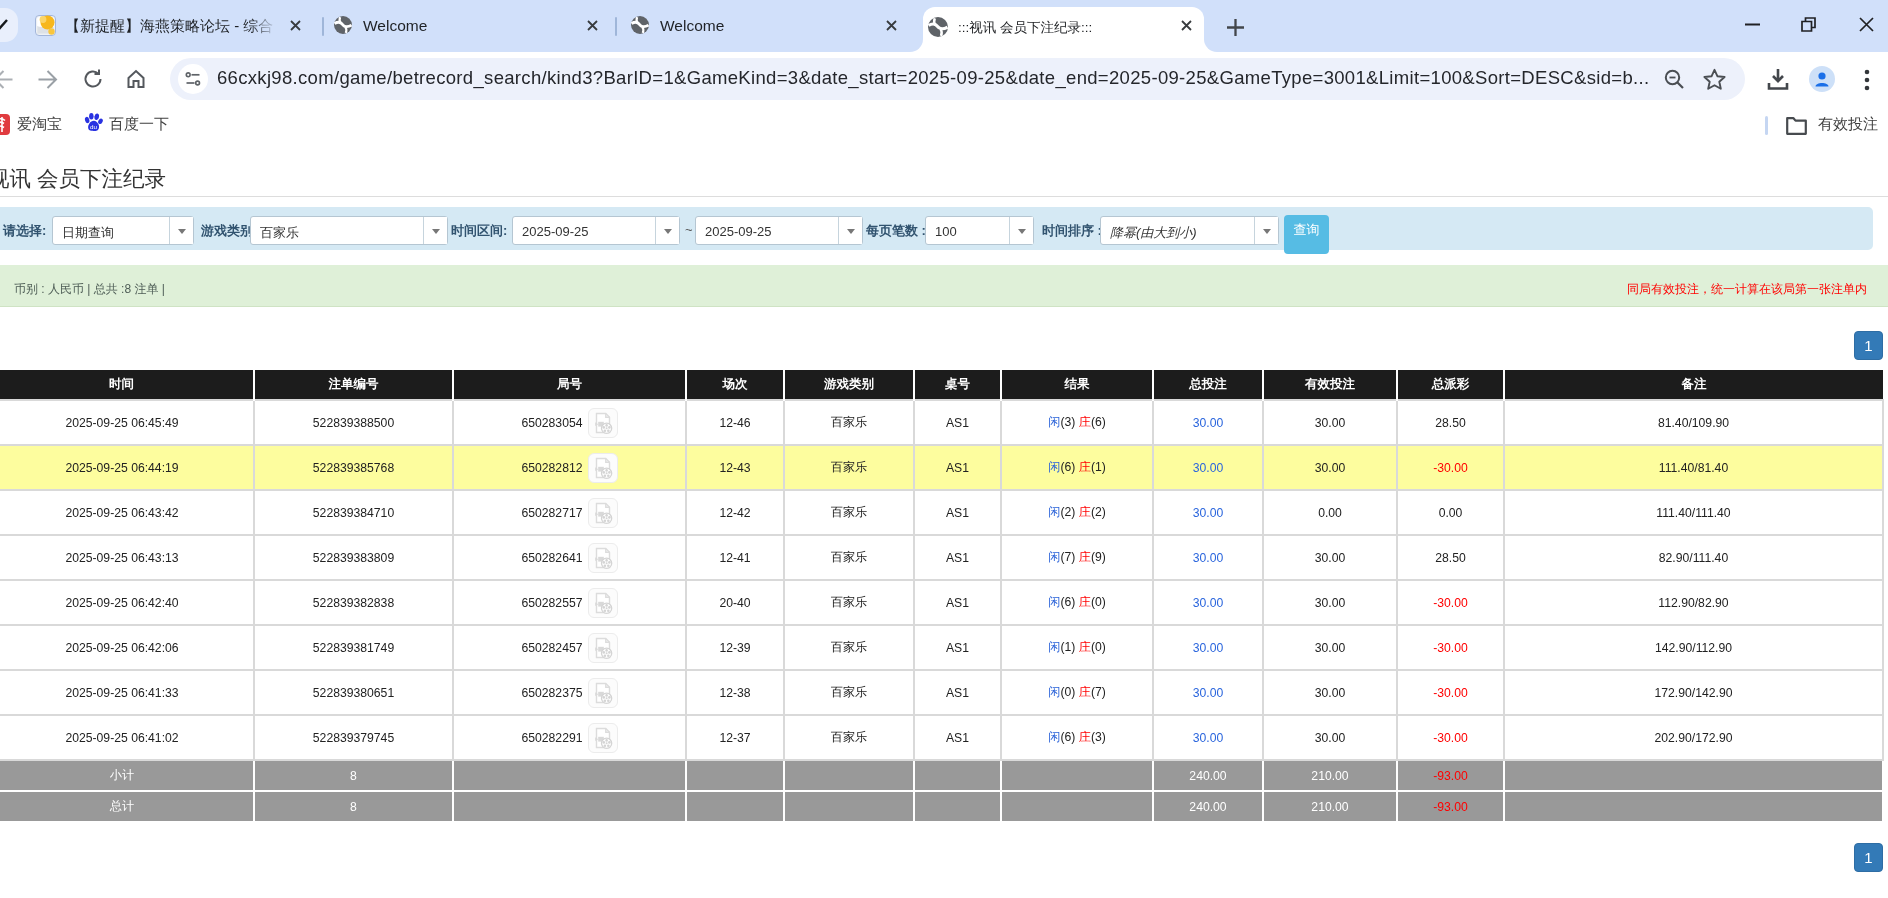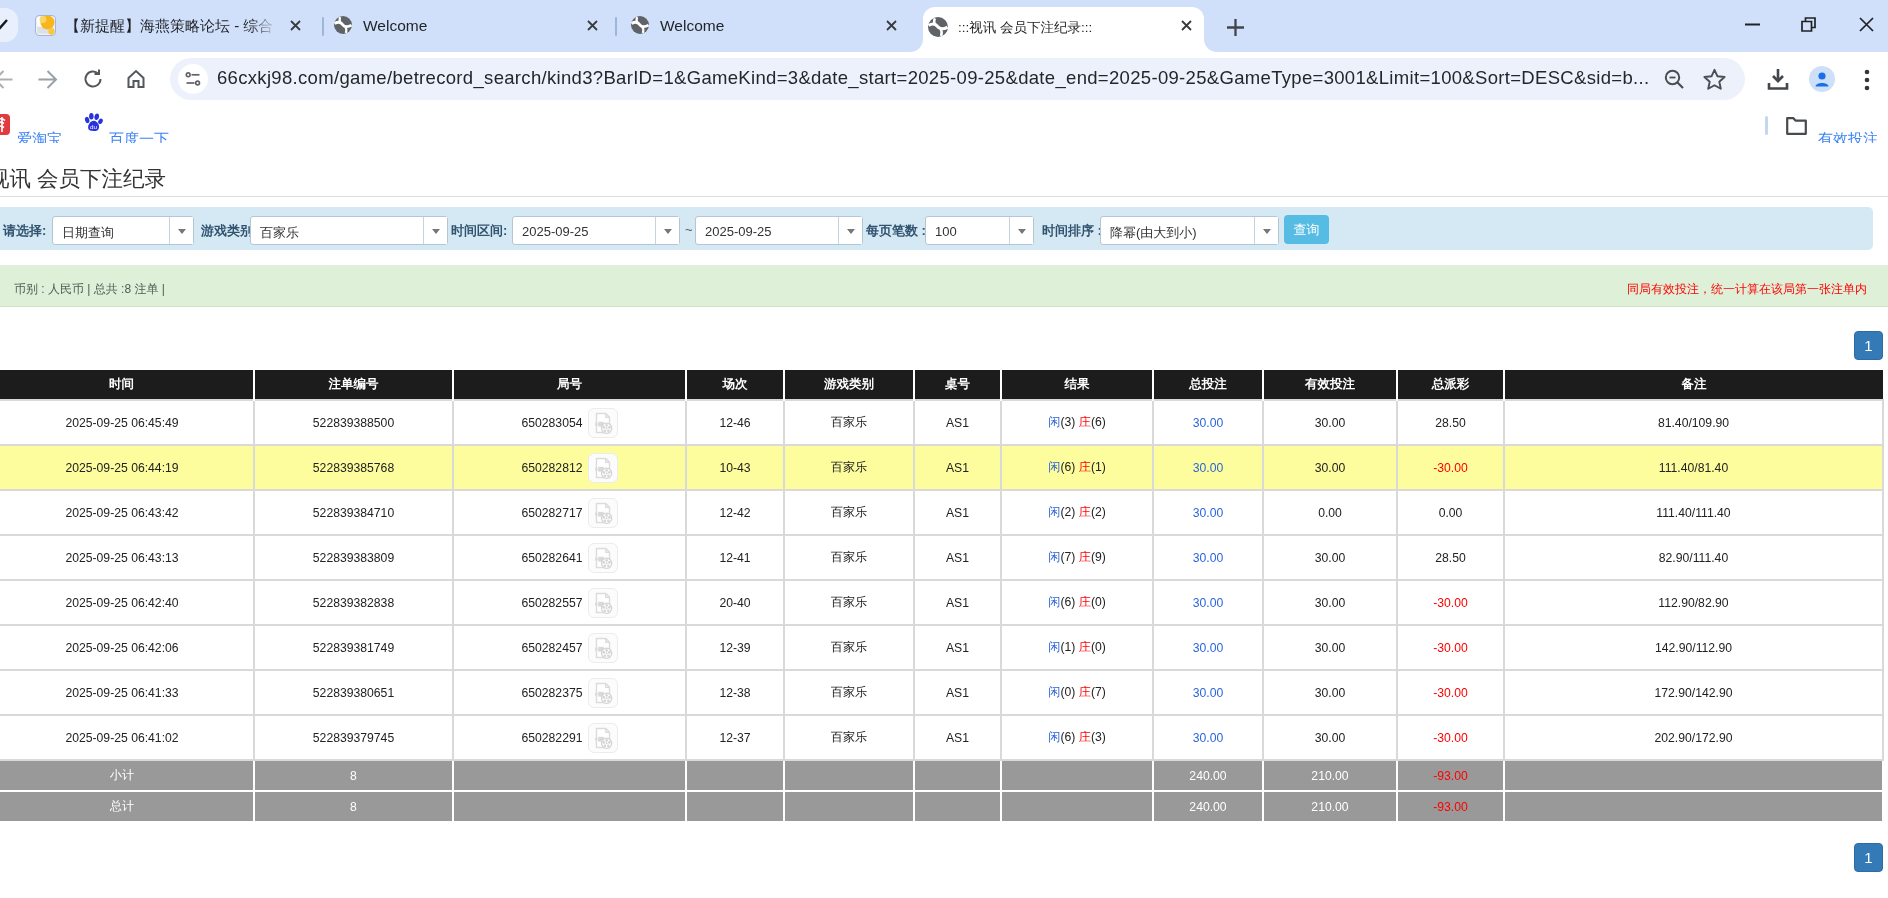--- a/index.html
+++ b/index.html
@@ -15,33 +15,33 @@
 .tabtext { position:absolute; font-size:16px; color:#1f2226; white-space:nowrap; overflow:hidden; }
 .tabsep { position:absolute; top:17px; width:2px; height:19px; background:#9fb6d9; border-radius:1px; }
 #activetab { position:absolute; left:923px; top:7px; width:281px; height:45px; background:#fff; border-radius:12px 12px 0 0; }
 .curve { position:absolute; width:13px; height:13px; top:39px; background:#fff; }
 .curve.l { left:910px; }
 .curve.l::before { content:""; position:absolute; width:13px; height:13px; background:#d1e0fa; border-bottom-right-radius:13px; }
 .curve.r { left:1204px; }
 .curve.r::before { content:""; position:absolute; width:13px; height:13px; background:#d1e0fa; border-bottom-left-radius:13px; }
 #urlpill { position:absolute; left:170px; top:58px; width:1575px; height:42px; border-radius:21px; background:#edf1fb; }
 #urltext { position:absolute; left:217px; top:67px; font-size:18.5px; color:#24262b; letter-spacing:0.32px; white-space:nowrap;text-align:right; }
-.bmtext { position:absolute; top:130px; font-size:15px; color:#3b82f6;text-align:center; }
+.bmtext { position:absolute; top:115px; font-size:15px; color:#404040;text-align:center; }
 
 
 #page { position:absolute; left:0; top:143px; width:1888px; height:755px; background:#fff; overflow:hidden; }
 #ptitle { position:absolute; left:-12px; top:164px; font-size:21.5px; color:#333; }
 #titlehr { position:absolute; left:0; top:196px; width:1888px; height:1px; background:#ddd; }
 #filterbar { position:absolute; left:-20px; top:207px; width:1893px; height:43px; background:#d5e9f4; border-radius:5px; }
 .flabel { position:absolute; top:222px; font-size:13px; font-weight:bold; color:#31536f; white-space:nowrap; }
 .combo { position:absolute; top:216px; height:29px; background:#fff; border:1px solid #b5c6d2; border-radius:3px; }
 .combo .txt { position:absolute; left:9px; top:7px; font-size:13px; color:#333; white-space:nowrap; }
 .combo .arr { position:absolute; right:0; top:0; bottom:0; width:24px; border-left:1px solid #c6d4dd; background:#fff; }
 .combo .arr::after { content:""; position:absolute; left:8px; top:12px; border:4px solid transparent; border-top:5px solid #777; }
-#querybtn { position:absolute; left:1284px; top:215px; width:45px; height:29px; background:#56bce4; border-radius:4px; color:#fff; font-size:13px; text-align:center; line-height:29px; }
+#querybtn { position:absolute; left:1284px; top:215px; width:45px; height:39px; background:#56bce4; border-radius:4px; color:#fff; font-size:13px; text-align:center; line-height:29px; }
 #greenbar { position:absolute; left:0; top:265px; width:1888px; height:42px; background:#dff0d8; border-bottom:1px solid #cfe3c4; }
 #greenleft { position:absolute; left:14px; top:281px; font-size:12px; color:#4e5d56; }
 #greenright { position:absolute; right:21px; top:281px; font-size:12px; color:#f00; }
 .pgbtn { position:absolute; width:29px; height:29px; background:#337ab7; border:1px solid #2e6da4; border-radius:4px; color:#fff; font-size:15px; text-align:center; line-height:27px; }
 
 
 #tbl { position:absolute; left:-11px; top:370px; border-collapse:collapse; table-layout:fixed; width:1893px; }
 #tbl th { background:#1c1c1c; color:#fff; font-size:12.5px; font-weight:bold; height:30px; border-right:2px solid #fff; padding:0; }
 #tbl td { height:45px; border:2px solid #d9d9d9; font-size:12.2px; color:#222; text-align:center; padding:0; }
 #tbl tr.sum td { background:#999; color:#fff; border:2px solid #fff; height:31px; font-size:12.2px; }
@@ -226,21 +226,21 @@
   <div class="combo" style="left:695px; width:168px;">
       <span class="txt">2025-09-25</span>
       <span class="arr"></span>
     </div>
   <div class="flabel" style="left:866px;">每页笔数 :</div>
   <div class="combo" style="left:925px; width:109px;">
       <span class="txt">100</span>
       <span class="arr"></span>
     </div>
   <div class="flabel" style="left:1042px;">时间排序 :</div>
-  <div class="combo" style="left:1100px; width:179px;">
+  <div class="combo" style="left:1100px; width:179px;font-style:italic;">
       <span class="txt">降幂(由大到小)</span>
       <span class="arr"></span>
     </div>
   <div id="querybtn">查询</div>
 
   <div id="greenbar"></div>
   <div id="greenleft">币别 : 人民币 | 总共 :8 注单 |</div>
   <div id="greenright">同局有效投注，统一计算在该局第一张注单内</div>
 
   <div class="pgbtn" style="left:1854px; top:331px;">1</div>
@@ -309,21 +309,21 @@
                   <path d="M9.2 12.8 h5.6 v4.8 H9.2 z" fill="#d9d9d9"></path>
                   <path d="M9.2 15.2 L6.2 13.3 v3.8 z" fill="#d9d9d9"></path>
                   <circle cx="17.6" cy="19.3" r="5.1" fill="#fff" stroke="#d4d4d4" stroke-width="1.3"></circle>
                   <circle cx="17.6" cy="19.3" r="1" fill="#d4d4d4"></circle>
                   <circle cx="17.6" cy="16.4" r="1.3" fill="#d4d4d4"></circle>
                   <circle cx="20.4" cy="18.4" r="1.3" fill="#d4d4d4"></circle>
                   <circle cx="19.3" cy="21.7" r="1.3" fill="#d4d4d4"></circle>
                   <circle cx="15.9" cy="21.7" r="1.3" fill="#d4d4d4"></circle>
                   <circle cx="14.8" cy="18.4" r="1.3" fill="#d4d4d4"></circle>
                 </svg></span></span></td>
-        <td>10-43</td>
+        <td>12-43</td>
           <td>百家乐</td>
           <td>AS1</td>
         <td><span class="xi">闲</span>(6) <span class="zh">庄</span>(1)</td>
         <td class="blu">30.00</td>
           <td>30.00</td>
           <td class="red">-30.00</td>
           <td>111.40/81.40</td>
       </tr>
       <tr>
         <td>2025-09-25 06:43:42</td>

